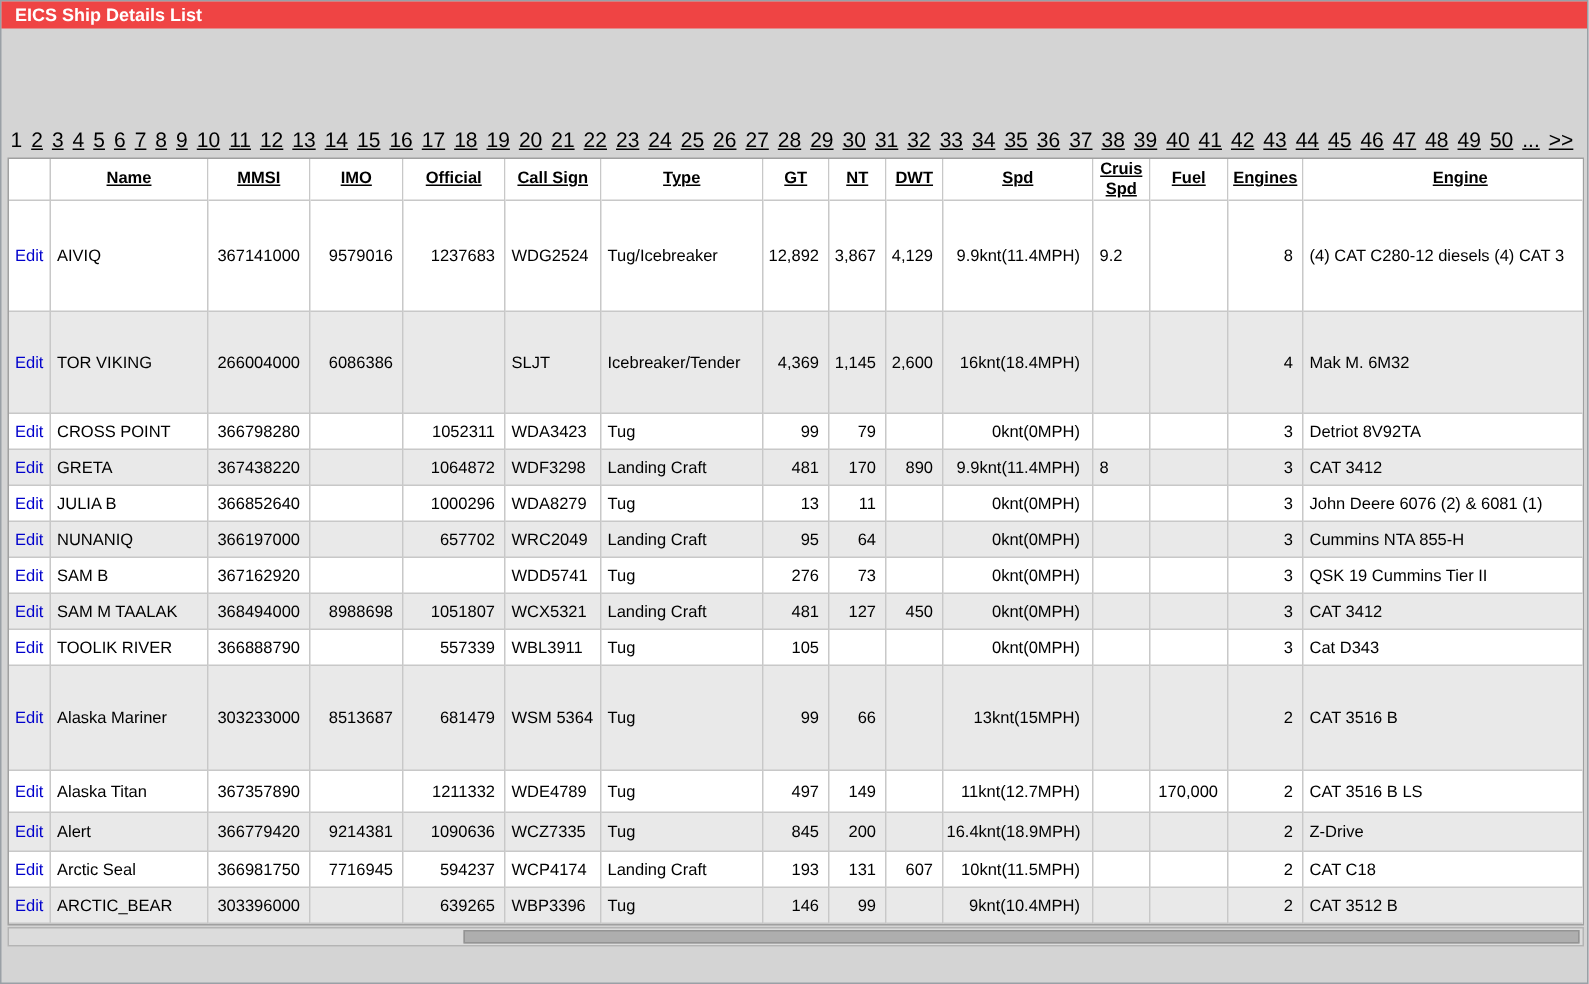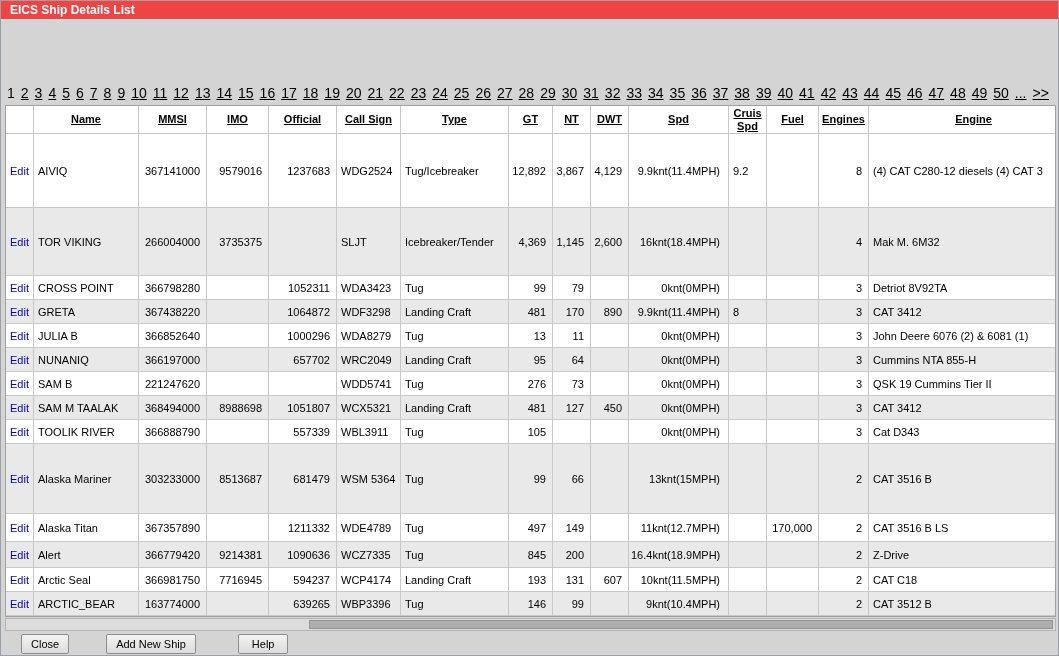--- a/index.html
+++ b/index.html
@@ -162,21 +162,21 @@
             <td class="ar spd">9.9knt(11.4MPH)</td>
             <td class="al">9.2</td>
             <td class="ar"></td>
             <td class="ar">8</td>
             <td class="al">(4) CAT C280-12 diesels (4) CAT 3</td>
           </tr>
           <tr>
             <td class="al"><a class="edit-link">Edit</a></td>
             <td class="al">TOR VIKING</td>
             <td class="ar">266004000</td>
-            <td class="ar">3735375</td>
+            <td class="ar">6086386</td>
             <td class="ar"></td>
             <td class="al">SLJT</td>
             <td class="al">Icebreaker/Tender</td>
             <td class="ar">4,369</td>
             <td class="ar">1,145</td>
             <td class="ar">2,600</td>
             <td class="ar spd">16knt(18.4MPH)</td>
             <td class="al"></td>
             <td class="ar"></td>
             <td class="ar">4</td>
@@ -246,21 +246,21 @@
             <td class="ar"></td>
             <td class="ar spd">0knt(0MPH)</td>
             <td class="al"></td>
             <td class="ar"></td>
             <td class="ar">3</td>
             <td class="al">Cummins NTA 855-H</td>
           </tr>
           <tr>
             <td class="al"><a class="edit-link">Edit</a></td>
             <td class="al">SAM B</td>
-            <td class="ar">221247620</td>
+            <td class="ar">367162920</td>
             <td class="ar"></td>
             <td class="ar"></td>
             <td class="al">WDD5741</td>
             <td class="al">Tug</td>
             <td class="ar">276</td>
             <td class="ar">73</td>
             <td class="ar"></td>
             <td class="ar spd">0knt(0MPH)</td>
             <td class="al"></td>
             <td class="ar"></td>
@@ -365,21 +365,21 @@
             <td class="ar">607</td>
             <td class="ar spd">10knt(11.5MPH)</td>
             <td class="al"></td>
             <td class="ar"></td>
             <td class="ar">2</td>
             <td class="al">CAT C18</td>
           </tr>
           <tr>
             <td class="al"><a class="edit-link">Edit</a></td>
             <td class="al">ARCTIC_BEAR</td>
-            <td class="ar">163774000</td>
+            <td class="ar">303396000</td>
             <td class="ar"></td>
             <td class="ar">639265</td>
             <td class="al">WBP3396</td>
             <td class="al">Tug</td>
             <td class="ar">146</td>
             <td class="ar">99</td>
             <td class="ar"></td>
             <td class="ar spd">9knt(10.4MPH)</td>
             <td class="al"></td>
             <td class="ar"></td>
@@ -387,19 +387,14 @@
             <td class="al">CAT 3512 B</td>
           </tr>
         </tbody>
     </table>
   </div>
 
   <div class="hscroll">
     <div class="hthumb"></div>
   </div>
 
-  <div class="footer">
-    <button class="btn btn-close">Close</button>
-    <button class="btn btn-add">Add New Ship</button>
-    <button class="btn btn-help">Help</button>
-  </div>
 
 </div>
 
 </body></html>

